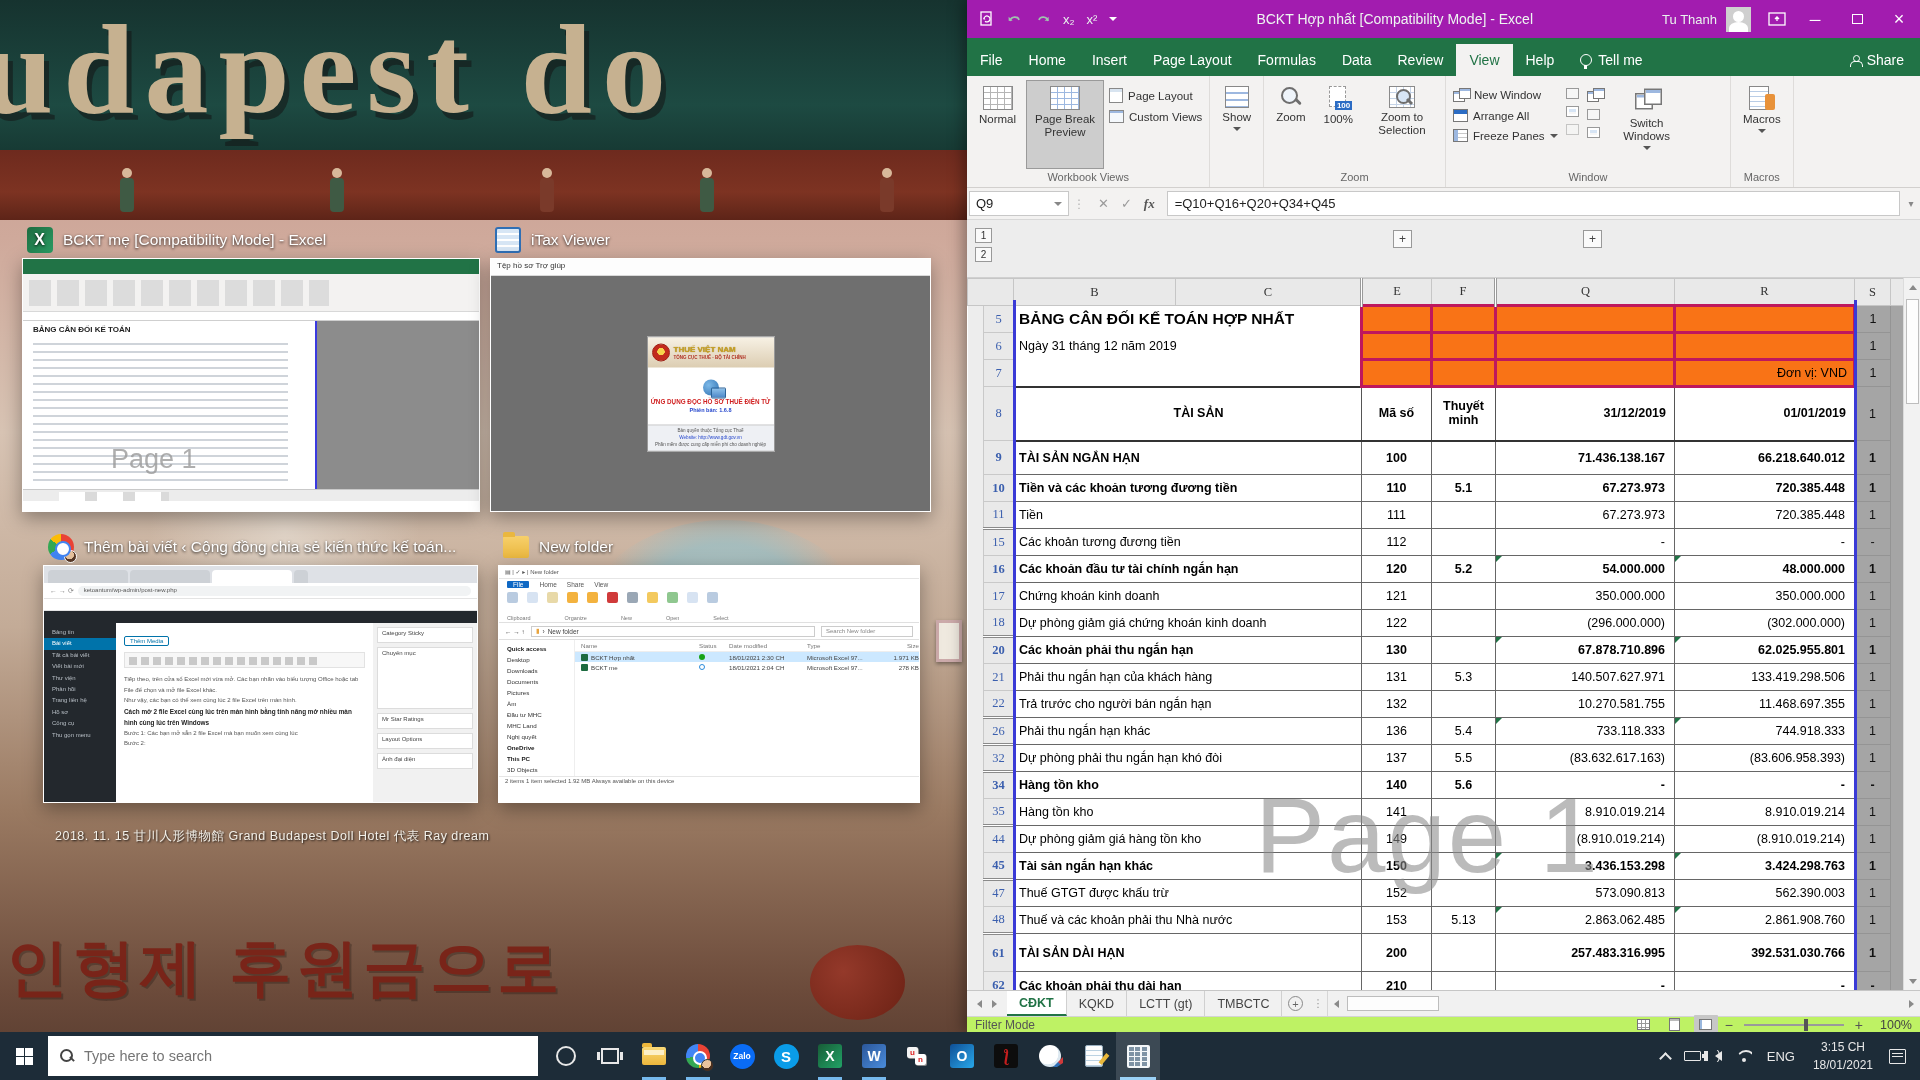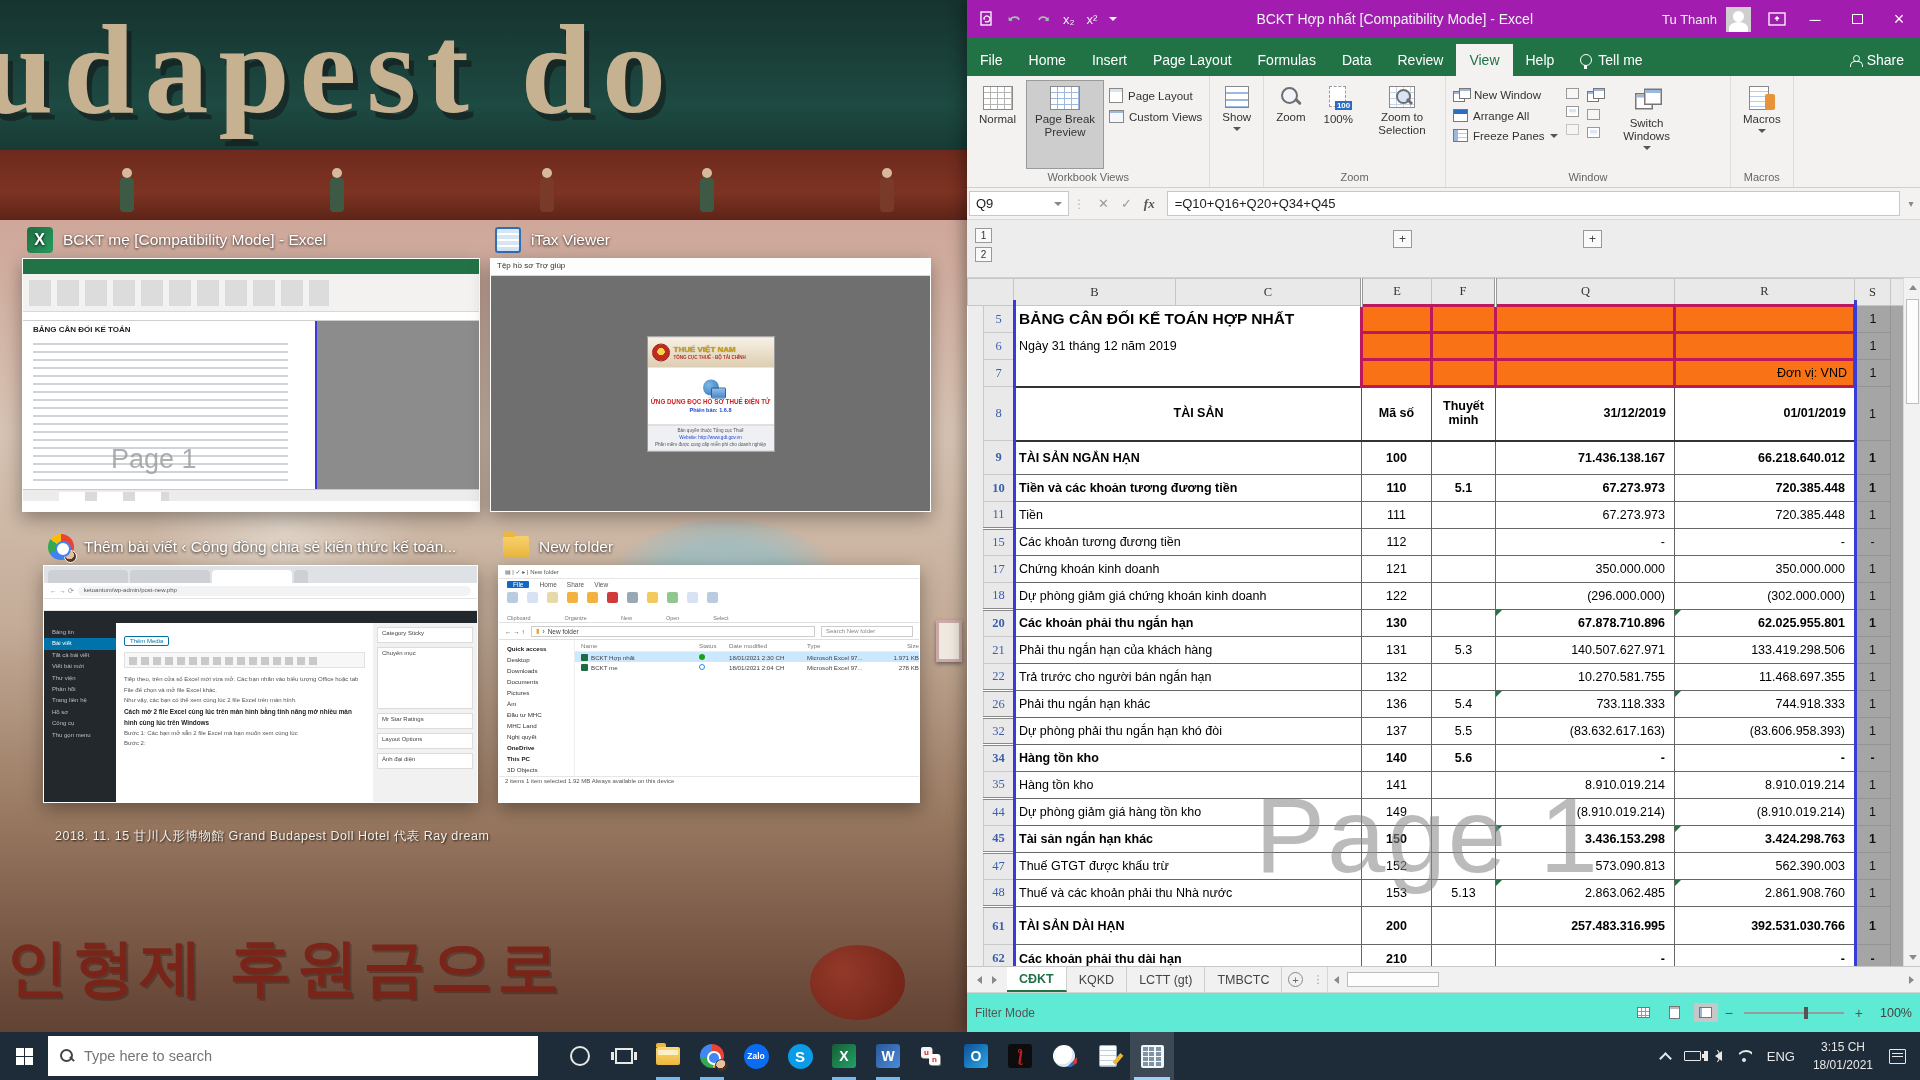--- a/index.html
+++ b/index.html
@@ -221,38 +221,38 @@
 .tab-plus{width:26px;display:flex;align-items:center;justify-content:center}
 .tab-plus i{width:15px;height:15px;border-radius:50%;border:1px solid #8a8a8a;color:#666;font-size:11px;display:flex;align-items:center;justify-content:center;font-style:normal}
 .tab-dots{display:flex;align-items:center;color:#9a9a9a;padding:0 4px;font-size:11px}
 .hsb{flex:1;display:flex;align-items:center;background:#f1f1f1;border-left:1px solid #d6d6d6}
 .hsb .btn{width:17px;height:100%;display:flex;align-items:center;justify-content:center}
 .tr-l{width:0;height:0;border-top:4px solid transparent;border-bottom:4px solid transparent;border-right:5px solid #8a8a8a}
 .tr-r{width:0;height:0;border-top:4px solid transparent;border-bottom:4px solid transparent;border-left:5px solid #8a8a8a}
 .hthumb{width:92px;height:15px;background:#fdfdfd;border:1px solid #bdbdbd;margin-left:2px}
 .hsb .sp{flex:1}
 
-.x-status{height:40px;background:#5eead4;border-top:1px solid #d4d4d4;display:flex;align-items:center;font-size:12px;color:#555;padding:0 8px;flex:0 0 auto}
+.x-status{height:16px;background:#bef264;border-top:1px solid #d4d4d4;display:flex;align-items:center;font-size:12px;color:#555;padding:0 8px;flex:0 0 auto}
 .st-right{margin-left:auto;display:flex;align-items:center;gap:7px}
 .st-ic{width:24px;height:19px;display:flex;align-items:center;justify-content:center;border-radius:1px}
 .st-ic.on{background:#c7c7c7}
 .sg1{width:13px;height:11px;background:#fff;border:1px solid #777;background-image:repeating-linear-gradient(90deg,transparent 0 3px,#999 3px 4px),repeating-linear-gradient(180deg,transparent 0 3px,#999 3px 4px)}
 .sg2{width:11px;height:13px;background:#fff;border:1px solid #777;box-shadow:inset 0 2px 0 #bbb}
 .sg3{width:13px;height:11px;background:#fff;border:1px solid #777;box-shadow:inset 2px 0 0 #99b7dd}
 .zoomtrack{width:100px;height:2px;background:#9a9a9a;position:relative;margin:0 4px}
 .zoomthumb{position:absolute;left:60%;top:-5px;width:4px;height:12px;background:#555}
 .zminus,.zplus{color:#555;font-size:14px}
 .zpct{width:42px;text-align:right;color:#444;font-size:12.5px}
 
 
 .taskbar{position:absolute;left:0;bottom:0;width:1920px;height:48px;background:#1d2c38;display:flex;align-items:center;z-index:10}
 .tb-start{width:48px;height:48px;display:flex;align-items:center;justify-content:center}
 .winlogo{width:17px;height:17px;display:grid;grid-template-columns:8px 8px;grid-template-rows:8px 8px;gap:1px}
 .winlogo i{background:#fff}
-.tb-search{width:490px;height:40px;background:#fff;display:flex;align-items:center;gap:10px;padding:0 12px;margin-right:20px}
+.tb-search{width:490px;height:40px;background:#fff;display:flex;align-items:center;gap:10px;padding:0 12px;margin-right:6px}
 .tb-search input{border:none;outline:none;font-size:14.5px;color:#555;width:100%;font-family:inherit;background:transparent}
 .mag2{width:14px;height:14px;position:relative;flex:0 0 auto}
 .mag2::before{content:"";position:absolute;left:0;top:0;width:9px;height:9px;border-radius:50%;border:2px solid #444}
 .mag2::after{content:"";position:absolute;left:9px;top:9px;width:6px;height:2px;background:#444;transform:rotate(45deg)}
 .tb-ic{width:44px;height:48px;display:flex;align-items:center;justify-content:center;position:relative}
 .tb-ic.open::after{content:"";position:absolute;left:10px;bottom:0;width:24px;height:3px;background:#76b9ed}
 .tb-ic.active{background:rgba(255,255,255,.14)}
 .tb-ic.active::after{content:"";position:absolute;left:4px;bottom:0;width:36px;height:3px;background:#9cd2f7}
 .cortana{width:20px;height:20px;border-radius:50%;border:2px solid #e8e8e8}
 .taskview{width:18px;height:16px;border:2px solid #e8e8e8;position:relative}
@@ -832,20 +832,31 @@
               <td class="g"></td>
               <td class="rh">15</td>
               <td class="c lab" colspan="2">Các khoản tương đương tiền</td>
               <td class="c ctr">112</td>
               <td class="c ctr"></td>
               <td class="c num">-</td>
               <td class="c num">-</td>
               <td class="out">-</td>
               <td class="out2"></td>
             </tr>
+            <tr class="data bold">
+              <td class="g"></td>
+              <td class="rh">16</td>
+              <td class="c lab" colspan="2">Các khoản đầu tư tài chính ngắn hạn</td>
+              <td class="c ctr">120</td>
+              <td class="c ctr">5.2</td>
+              <td class="c num">54.000.000<i class="tri"></i></td>
+              <td class="c num">48.000.000<i class="tri"></i></td>
+              <td class="out">1</td>
+              <td class="out2"></td>
+            </tr>
             <tr class="data">
               <td class="g"></td>
               <td class="rh">17</td>
               <td class="c lab" colspan="2">Chứng khoán kinh doanh</td>
               <td class="c ctr">121</td>
               <td class="c ctr"></td>
               <td class="c num">350.000.000</td>
               <td class="c num">350.000.000</td>
               <td class="out">1</td>
               <td class="out2"></td>

